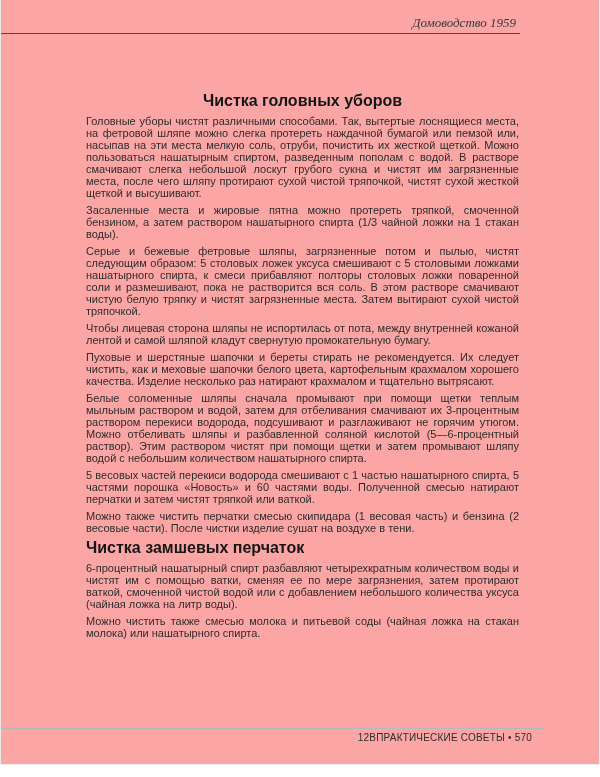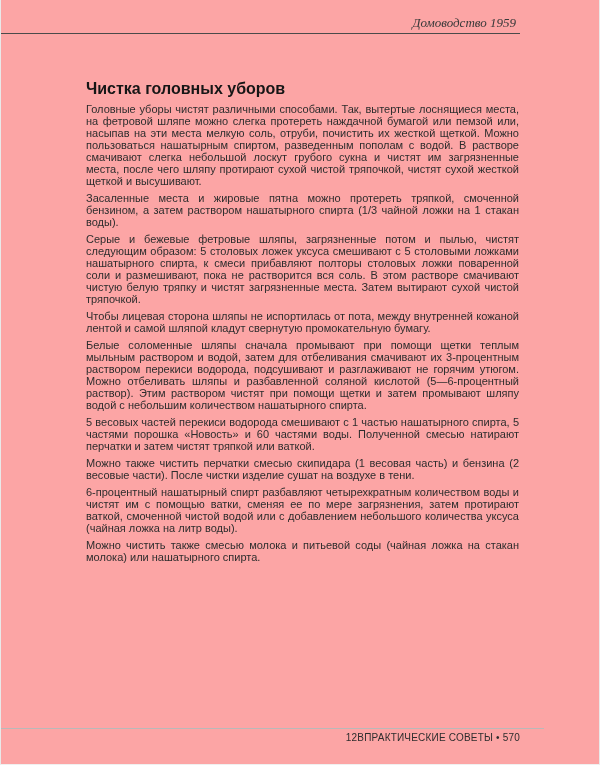--- a/index.html
+++ b/index.html
@@ -41,40 +41,40 @@
     width: 433px;
   }
   .content h2 {
     font-family: "Liberation Sans", sans-serif;
     font-weight: bold;
     font-size: 16px;
     line-height: 18px;
     color: #161616;
     margin: 5px 0 5px 0;
   }
-  .content h2:first-child { margin-top: 0; }
+  .content h2:first-child { margin-top: 12px; text-align: center; }
   .content p {
     font-size: 11px;
     line-height: 12px;
     color: #2d2d2d;
     text-align: justify;
     margin: 0 0 5px 0;
   }
   .footer-rule {
     position: absolute;
     top: 728px;
     left: 0;
     width: 543px;
     height: 1px;
     background: #b9b9b9;
   }
   .page-footer {
     position: absolute;
     top: 732px;
-    left: 4px;
+    left: 16px;
     width: 515px;
     text-align: right;
     font-size: 10px;
     letter-spacing: 0.2px;
     color: #2d2d2d;
   }
 </style>
 </head>
 <body>
 
@@ -84,25 +84,27 @@
 
   <div class="header-rule"></div>
 
   <div class="content">
 
     <h2>Чистка головных уборов</h2>
     <p>Головные уборы чистят различными способами. Так, вытертые лоснящиеся места, на фетровой шляпе можно слегка протереть наждачной бумагой или пемзой или, насыпав на эти места мелкую соль, отруби, почистить их жесткой щеткой. Можно пользоваться нашатырным спиртом, разведенным пополам с водой. В растворе смачивают слегка небольшой лоскут грубого сукна и чистят им загрязненные места, после чего шляпу протирают сухой чистой тряпочкой, чистят сухой жесткой щеткой и высушивают.</p>
     <p>Засаленные места и жировые пятна можно протереть тряпкой, смоченной бензином, а затем раствором нашатырного спирта (1/3 чайной ложки на 1 стакан воды).</p>
     <p>Серые и бежевые фетровые шляпы, загрязненные потом и пылью, чистят следующим образом: 5 столовых ложек уксуса смешивают с 5 столовыми ложками нашатырного спирта, к смеси прибавляют полторы столовых ложки поваренной соли и размешивают, пока не растворится вся соль. В этом растворе смачивают чистую белую тряпку и чистят загрязненные места. Затем вытирают сухой чистой тряпочкой.</p>
     <p>Чтобы лицевая сторона шляпы не испортилась от пота, между внутренней кожаной лентой и самой шляпой кладут свернутую промокательную бумагу.</p>
+    <p>Пуховые и шерстяные шапочки и береты стирать не рекомендуется. Их следует чистить, как и меховые шапочки белого цвета, картофельным крахмалом хорошего качества. Изделие несколько раз натирают крахмалом и тщательно вытрясают.</p>
     <p>Белые соломенные шляпы сначала промывают при помощи щетки теплым мыльным раствором и водой, затем для отбеливания смачивают их 3-процентным раствором перекиси водорода, подсушивают и разглаживают не горячим утюгом. Можно отбеливать шляпы и разбавленной соляной кислотой (5—6-процентный раствор). Этим раствором чистят при помощи щетки и затем промывают шляпу водой с небольшим количеством нашатырного спирта.</p>
 
     <p>5 весовых частей перекиси водорода смешивают с 1 частью нашатырного спирта, 5 частями порошка «Новость» и 60 частями воды. Полученной смесью натирают перчатки и затем чистят тряпкой или ваткой.</p>
     <p>Можно также чистить перчатки смесью скипидара (1 весовая часть) и бензина (2 весовые части). После чистки изделие сушат на воздухе в тени.</p>
 
+    <h2>Чистка замшевых перчаток</h2>
     <p>6-процентный нашатырный спирт разбавляют четырехкратным количеством воды и чистят им с помощью ватки, сменяя ее по мере загрязнения, затем протирают ваткой, смоченной чистой водой или с добавлением небольшого количества уксуса (чайная ложка на литр воды).</p>
     <p>Можно чистить также смесью молока и питьевой соды (чайная ложка на стакан молока) или нашатырного спирта.</p>
 
   </div>
 
   <div class="footer-rule"></div>
 
   <div class="page-footer">12ВПРАКТИЧЕСКИЕ СОВЕТЫ • 570</div>
 
 </div>

